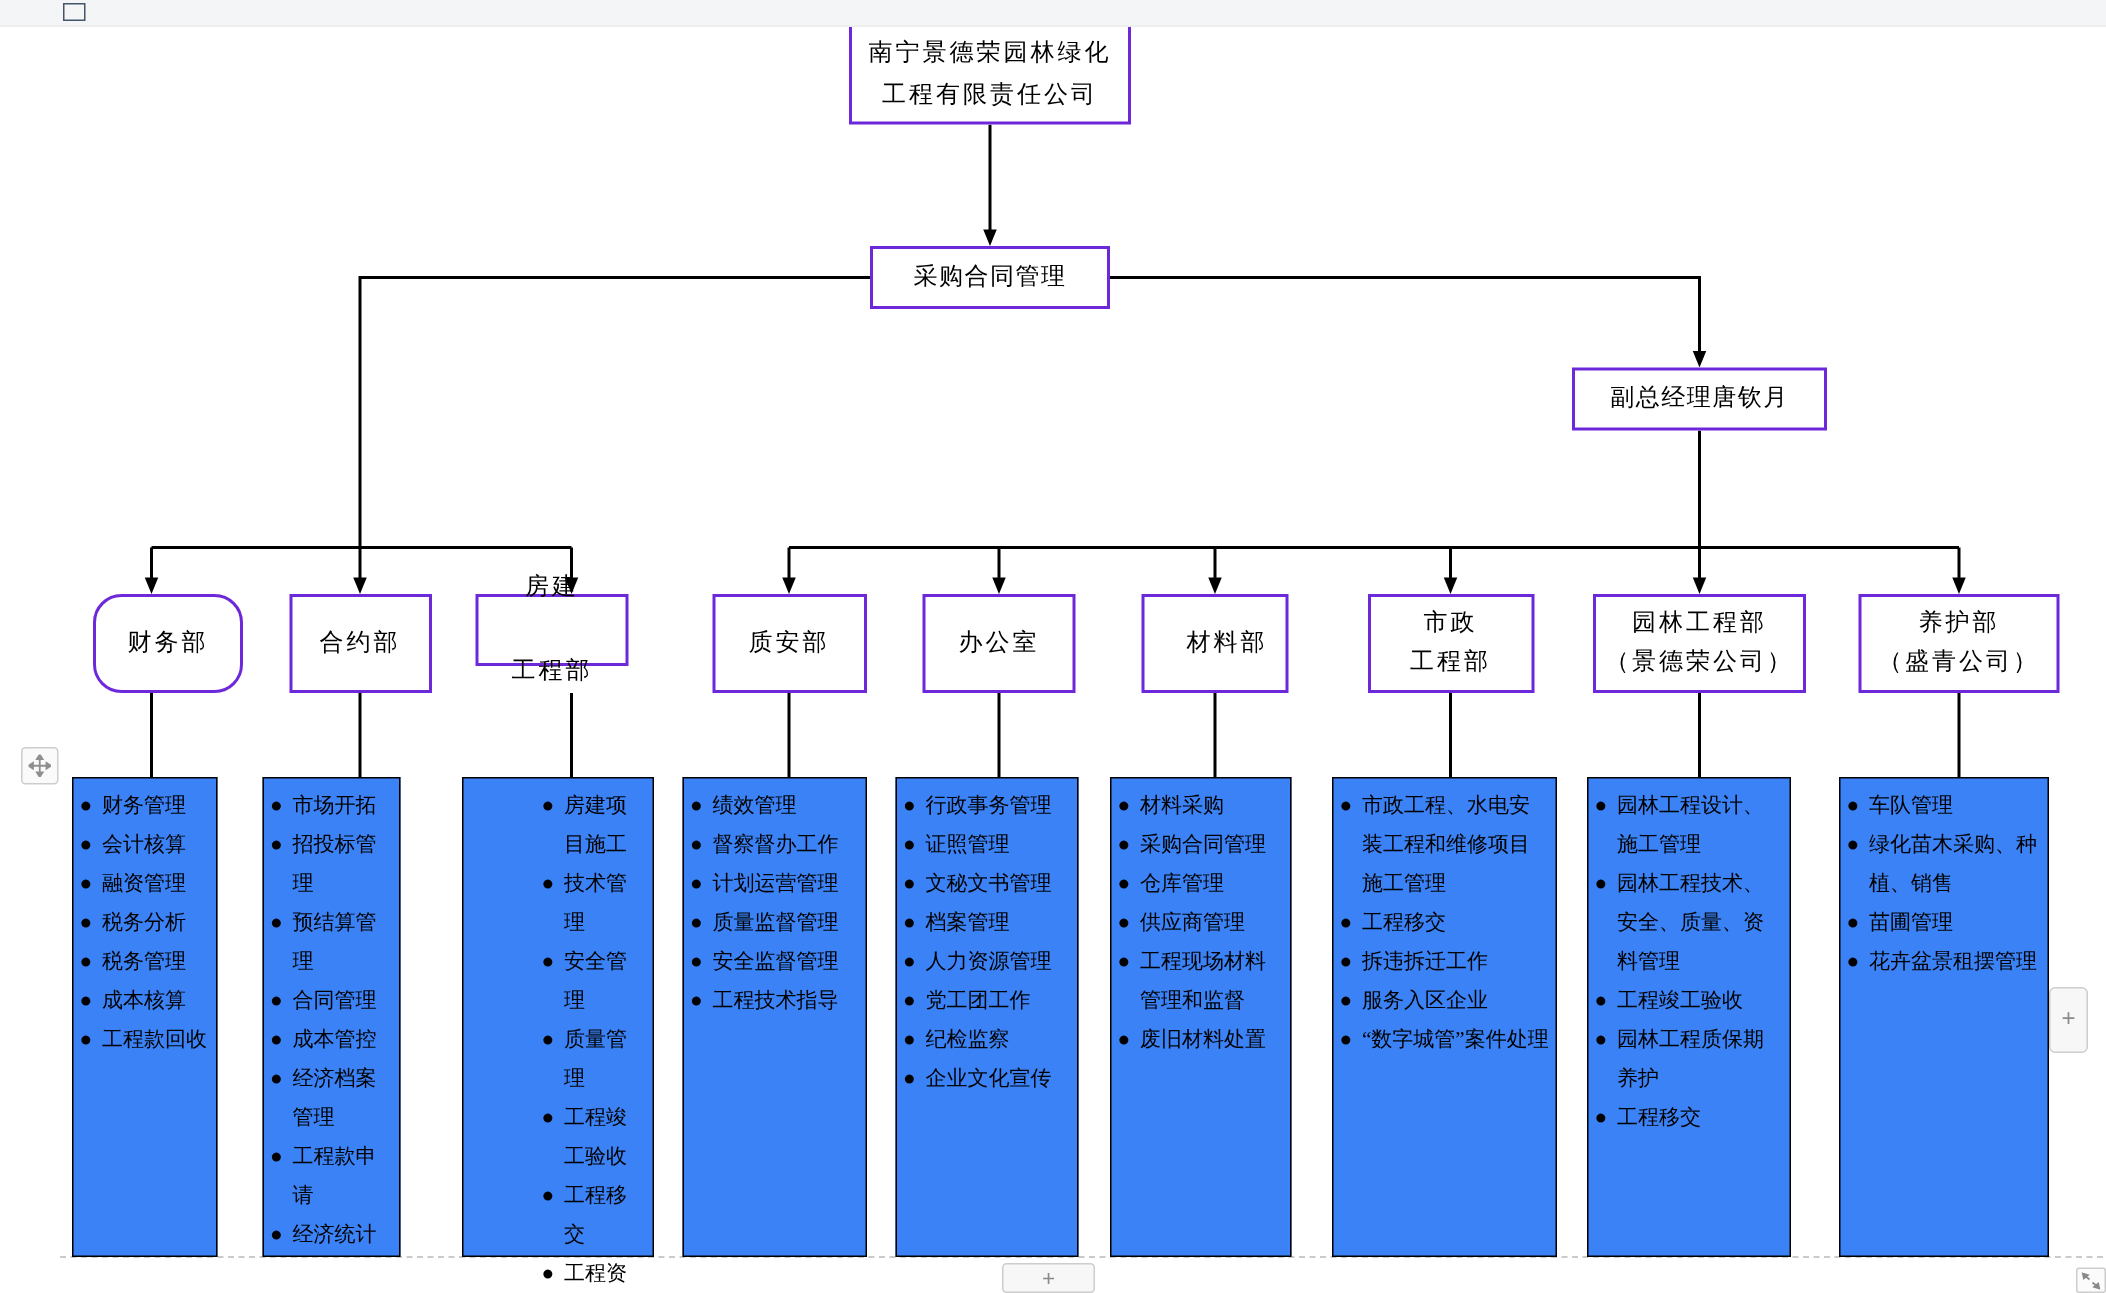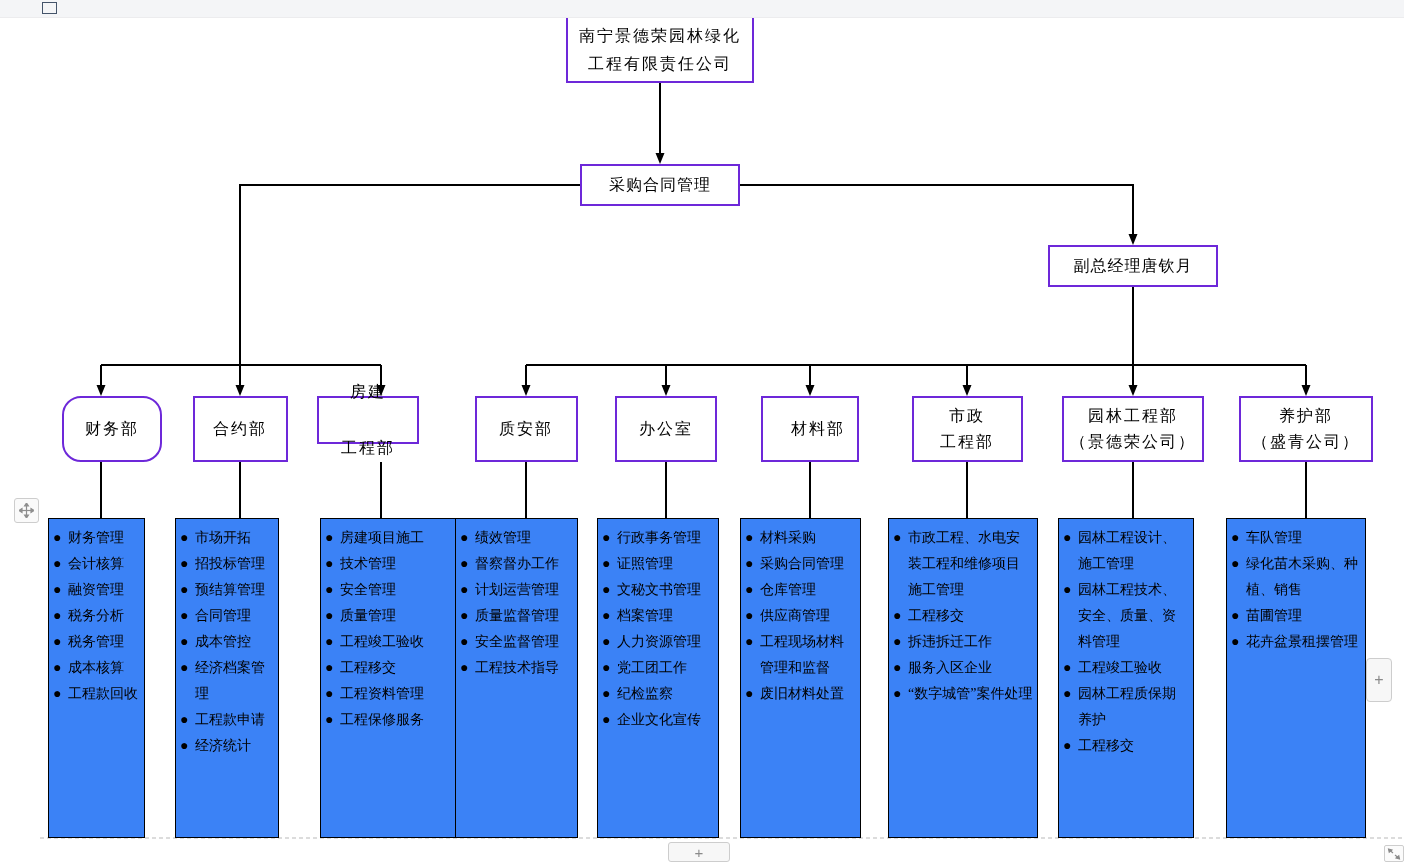--- a/index.html
+++ b/index.html
@@ -98,35 +98,35 @@
         <div class="item"><span class="bullet">●</span><span>会计核算</span></div>
         <div class="item"><span class="bullet">●</span><span>融资管理</span></div>
         <div class="item"><span class="bullet">●</span><span>税务分析</span></div>
         <div class="item"><span class="bullet">●</span><span>税务管理</span></div>
         <div class="item"><span class="bullet">●</span><span>成本核算</span></div>
         <div class="item"><span class="bullet">●</span><span>工程款回收</span></div>
       </div>
       <div class="box dept" style="left: 192.5px; top: 396px; width: 95px; height: 66px;">
         <div class="bl">合约部</div>
       </div>
-      <div class="listbox" style="left: 175px; top: 518px; width: 104px; height: 320px;">
+      <div class="listbox" style="left: 175px; top: 518px; width: 92px; height: 320px;">
         <div class="item"><span class="bullet">●</span><span>市场开拓</span></div>
         <div class="item"><span class="bullet">●</span><span>招投标管理</span></div>
         <div class="item"><span class="bullet">●</span><span>预结算管理</span></div>
         <div class="item"><span class="bullet">●</span><span>合同管理</span></div>
         <div class="item"><span class="bullet">●</span><span>成本管控</span></div>
         <div class="item"><span class="bullet">●</span><span>经济档案管理</span></div>
         <div class="item"><span class="bullet">●</span><span>工程款申请</span></div>
         <div class="item"><span class="bullet">●</span><span>经济统计</span></div>
       </div>
       <div class="box dept" style="left: 317px; top: 396px; width: 102px; height: 48px; gap: 30px;">
         <div class="bl">房建</div>
         <div class="bl">工程部</div>
       </div>
-      <div class="listbox" style="left: 320px; top: 518px; width: 141px; height: 320px;">
+      <div class="listbox" style="left: 308px; top: 518px; width: 128px; height: 320px; padding-left: 48px;">
         <div class="item"><span class="bullet">●</span><span>房建项目施工</span></div>
         <div class="item"><span class="bullet">●</span><span>技术管理</span></div>
         <div class="item"><span class="bullet">●</span><span>安全管理</span></div>
         <div class="item"><span class="bullet">●</span><span>质量管理</span></div>
         <div class="item"><span class="bullet">●</span><span>工程竣工验收</span></div>
         <div class="item"><span class="bullet">●</span><span>工程移交</span></div>
         <div class="item"><span class="bullet">●</span><span>工程资料管理</span></div>
         <div class="item"><span class="bullet">●</span><span>工程保修服务</span></div>
       </div>
       <div class="box dept" style="left: 474.5px; top: 396px; width: 103px; height: 66px;">

